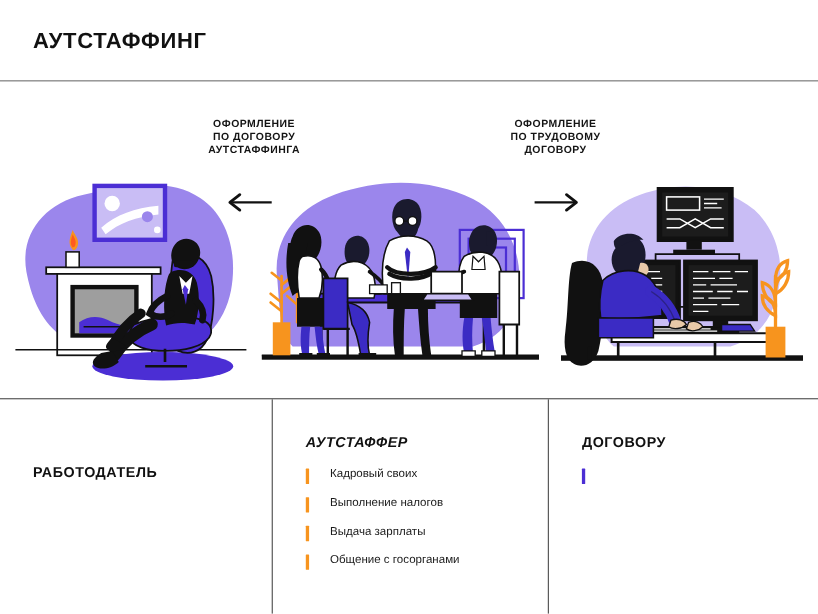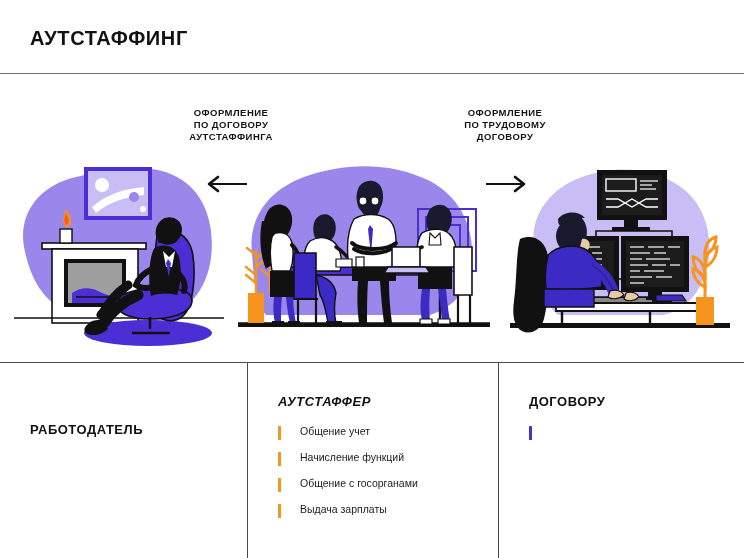--- a/index.html
+++ b/index.html
@@ -376,33 +376,33 @@
   <div class="col" id="col-1">
     <div class="col-head">РАБОТОДАТЕЛЬ</div>
     <div class="list"></div>
   </div>
 
   <div class="col" id="col-2">
     <div class="col-head">АУТСТАФФЕР</div>
     <div class="list">
       <div class="list-item">
         <span class="bullet orange"></span>
-        <span class="item-text">Общение учет</span>
+        <span class="item-text">Кадровый своих</span>
       </div>
       <div class="list-item">
         <span class="bullet orange"></span>
-        <span class="item-text">Начисление функций</span>
+        <span class="item-text">Выполнение налогов</span>
+      </div>
+      <div class="list-item">
+        <span class="bullet orange"></span>
+        <span class="item-text">Выдача зарплаты</span>
       </div>
       <div class="list-item">
         <span class="bullet orange"></span>
         <span class="item-text">Общение с госорганами</span>
-      </div>
-      <div class="list-item">
-        <span class="bullet orange"></span>
-        <span class="item-text">Выдача зарплаты</span>
       </div>
     </div>
   </div>
 
   <div class="col" id="col-3">
     <div class="col-head">ДОГОВОРУ</div>
     <div class="list">
       <div class="list-item">
         <span class="bullet violet"></span>
       </div>

